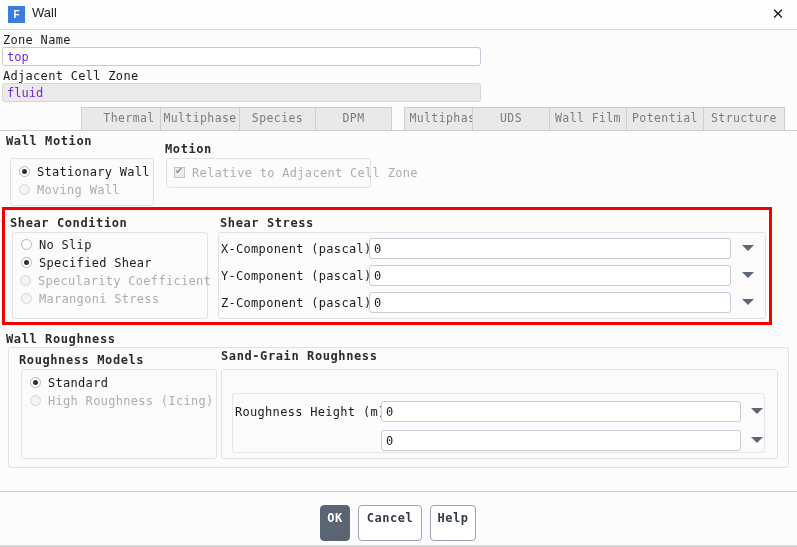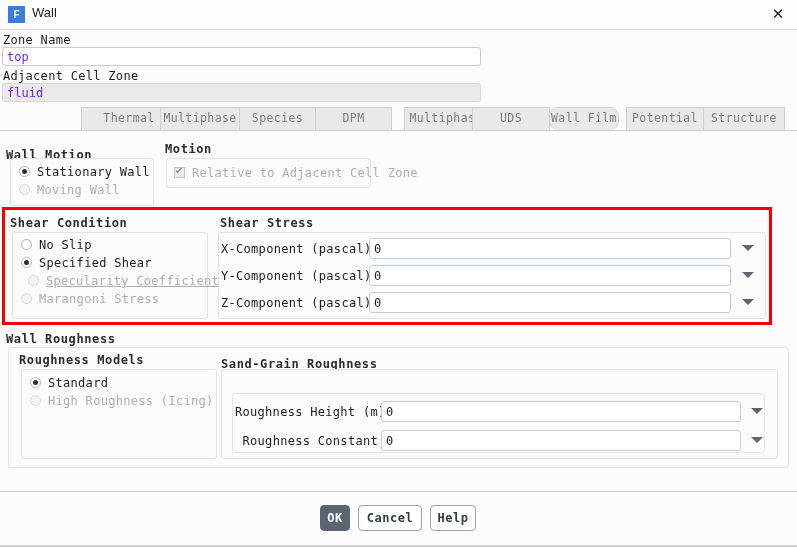--- a/index.html
+++ b/index.html
@@ -234,21 +234,21 @@
   
   .footer-sep {
     position: absolute;
     left: 0; top: 491px;
     width: 797px; height: 1px;
     background: #cfcfcf;
   }
   .btn {
     position: absolute;
     box-sizing: border-box;
-    height: 26px;
+    height: 36px;
     border: 1px solid #9aa3b0;
     border-radius: 4px;
     background: #ffffff;
     font-family: "DejaVu Sans Mono", monospace;
     font-size: 12px;
     font-weight: bold;
     color: #343b47;
     letter-spacing: 0.5px;
     text-align: center;
     line-height: 24px;
@@ -281,27 +281,27 @@
 <div class="field-label" style="left:3px; top:69px;">Adjacent Cell Zone</div>
 <input class="text-input readonly" style="left: 2px; top: 83px; width: 479px;" readonly="" value="fluid">
 
 <div class="tabstrip" id="tabstrip">
     <div class="tab" style="left: 81px; width: 80px; padding-left: 16px;">Thermal</div>
     <div class="tab" style="left: 160px; width: 80px;">Multiphase</div>
     <div class="tab" style="left: 239px; width: 77px;">Species</div>
     <div class="tab" style="left: 315px; width: 77px;">DPM</div>
     <div class="tab" style="left: 404px; width: 84px;">Multiphase</div>
     <div class="tab" style="left: 472px; width: 78px;">UDS</div>
-    <div class="tab" style="left: 549px; width: 70px; border-radius: 9px;">Wall Film</div>
+    <div class="tab" style="left: 549px; width: 78px;">Wall Film</div>
     <div class="tab" style="left: 626px; width: 78px;">Potential</div>
     <div class="tab" style="left: 703px; width: 82px;">Structure</div>
   </div>
 <div class="tab-underline"></div>
 
-<div class="section-title" style="left:6px; top:148px;">Wall Motion</div>
+<div class="section-title" style="left:6px; top:134px;">Wall Motion</div>
 <div class="groupbox" style="left:10px; top:158px; width:144px; height:48px;">
   <div class="opt" style="left:8px; top:6px;">
     <span class="radio sel"></span><span>Stationary Wall</span>
   </div>
   <div class="opt disabled" style="left:8px; top:24px;">
     <span class="radio dis"></span><span>Moving Wall</span>
   </div>
 </div>
 
 <div class="section-title" style="left:165px; top:142px;">Motion</div>
@@ -312,21 +312,21 @@
 </div>
 
 <div class="section-title" style="left:10px; top:216px;">Shear Condition</div>
 <div class="groupbox" style="left:12px; top:232px; width:196px; height:87px;">
   <div class="opt" style="left:8px; top:5px;">
     <span class="radio"></span><span>No Slip</span>
   </div>
   <div class="opt" style="left:8px; top:23px;">
     <span class="radio sel"></span><span>Specified Shear</span>
   </div>
-  <div class="opt disabled" style="left:15px; top:41px;text-decoration:underline;">
+  <div class="opt disabled" style="left:7px; top:41px;">
     <span class="radio dis"></span><span>Specularity Coefficient</span>
   </div>
   <div class="opt disabled" style="left:8px; top:59px;">
     <span class="radio dis"></span><span>Marangoni Stress</span>
   </div>
 </div>
 
 <div class="section-title" style="left:220px; top:216px;">Shear Stress</div>
 <div class="groupbox" style="left:218px; top:232px; width:548px; height:87px;">
 
@@ -351,28 +351,27 @@
   <div class="section-title" style="left:10px; top:5px;">Roughness Models</div>
   <div class="groupbox" style="left:12px; top:21px; width:196px; height:90px;">
     <div class="opt" style="left:8px; top:6px;">
       <span class="radio sel"></span><span>Standard</span>
     </div>
     <div class="opt disabled" style="left:8px; top:24px;">
       <span class="radio dis"></span><span>High Roughness  (Icing)</span>
     </div>
   </div>
 
-  <div class="section-title" style="left:212px; top:9px;">Sand-Grain Roughness</div>
+  <div class="section-title" style="left:212px; top:1px;">Sand-Grain Roughness</div>
   <div class="groupbox" style="left:212px; top:21px; width:557px; height:90px;">
     <div class="groupbox" style="left:10px; top:23px; width:533px; height:60px; border-color:#e6e6e6;">
       <div class="row-label" style="left:2px; top:11px; width:143px;">Roughness Height  (m)</div>
       <input class="val-input" style="left: 148px; top: 7px; width: 360px;" value="0">
       <div class="drop-arrow" style="left:517px; top:10px;"></div>
 
-      <div class="row-label" style="left:2px; top:40px; width:143px;">Roughness Constant</div>
       <input class="val-input" style="left: 148px; top: 36px; width: 360px;" value="0">
       <div class="drop-arrow" style="left:517px; top:39px;"></div>
     </div>
   </div>
 </div>
 
 <div class="footer-sep"></div>
 <div class="btn primary" style="left:320px; top:505px; width:30px;">OK</div>
 <div class="btn" style="left:358px; top:505px; width:64px;">Cancel</div>
 <div class="btn" style="left:430px; top:505px; width:46px;">Help</div>

